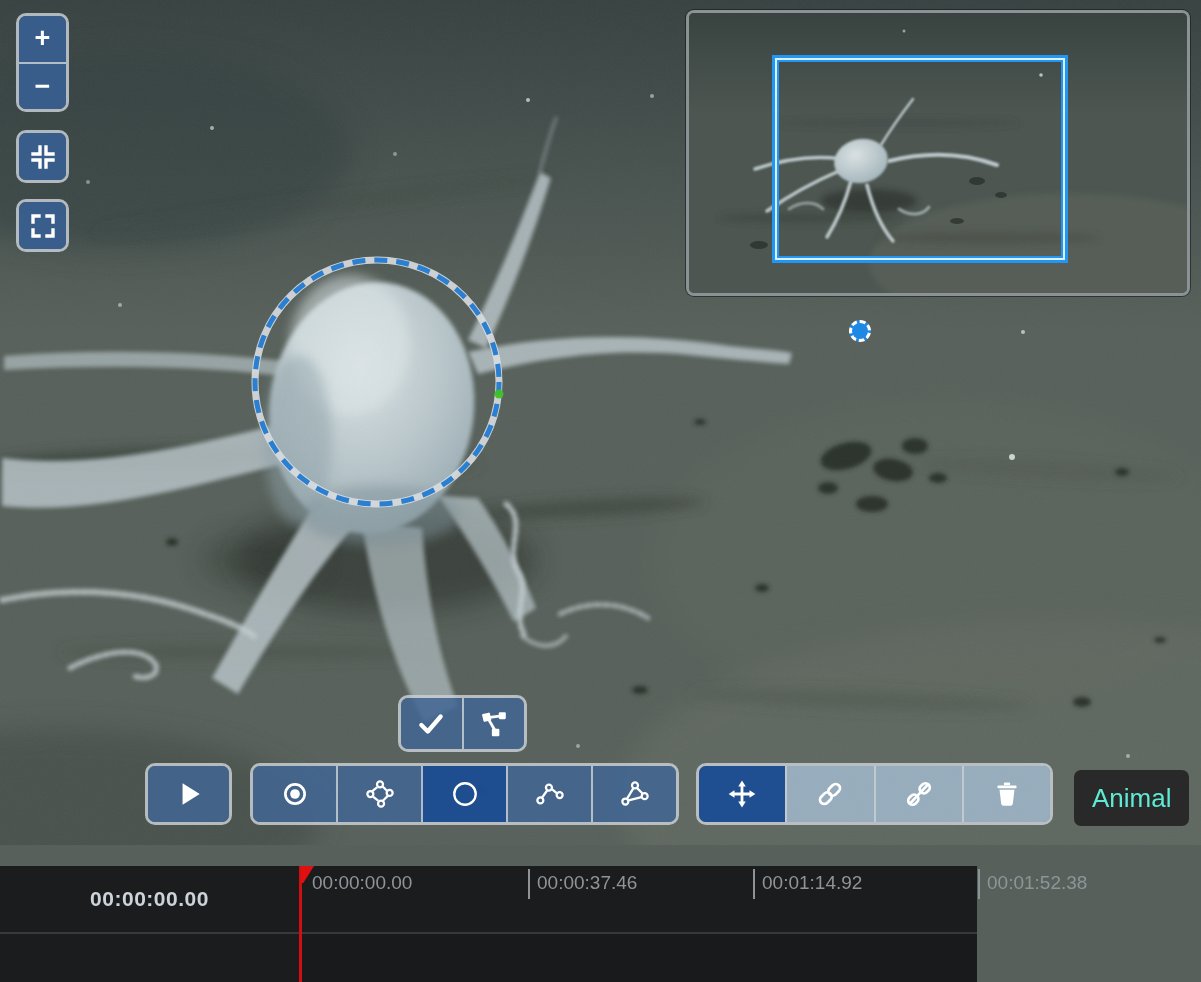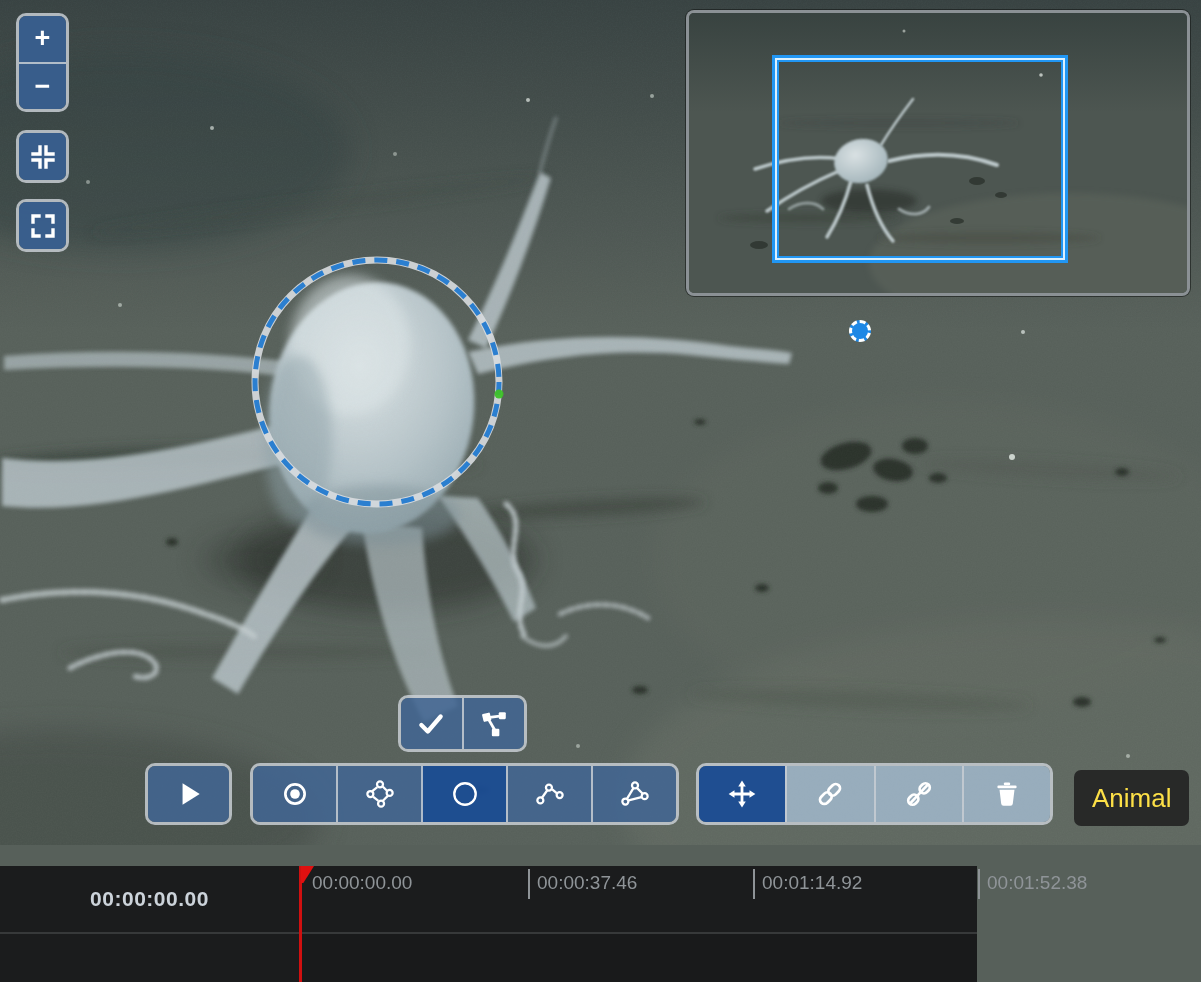--- a/index.html
+++ b/index.html
@@ -41,21 +41,21 @@
   .bar button{appearance:none;border:none;margin:0;padding:0;cursor:pointer;flex:1;
        background:rgba(66,102,148,.85);display:flex;align-items:center;justify-content:center;}
   .bar button + button{border-left:2px solid rgba(200,206,211,.85);}
   .bar button.sel{background:rgba(27,77,148,.95);}
   .bar button.lite{background:rgba(168,192,214,.78);}
   .confirm-bar{left:398px;top:695px;width:129px;height:57px;}
   .play-bar{left:145px;top:763px;width:87px;height:62px;}
   .tools-bar{left:250px;top:763px;width:429px;height:62px;}
   .actions-bar{left:696px;top:763px;width:357px;height:62px;}
   .type-chip{position:absolute;left:1074px;top:770px;height:56px;padding:0 18px;
-             background:rgba(34,34,34,.9);border-radius:7px;color:#fde047;font-size:26px;
+             background:rgba(34,34,34,.9);border-radius:7px;color:#5eead4;font-size:26px;
              display:flex;align-items:center;cursor:pointer;}
 
   
   .timeline{position:absolute;left:0;top:866px;width:977px;height:137px;background:#1b1c1d;}
   .tl-left{position:absolute;left:0;top:0;width:300px;height:137px;border-right:1px solid #4b4e50;}
   .current-time{width:100%;height:66px;line-height:66px;text-align:center;
                 font-size:21px;font-weight:bold;color:#ccd3da;letter-spacing:.5px;}
   .tl-divider{position:absolute;left:0;top:66px;width:100%;height:2px;background:#37393a;}
   .ruler{position:absolute;left:300px;top:0;right:0;height:66px;cursor:pointer;}
   .tick{position:absolute;top:0;}

